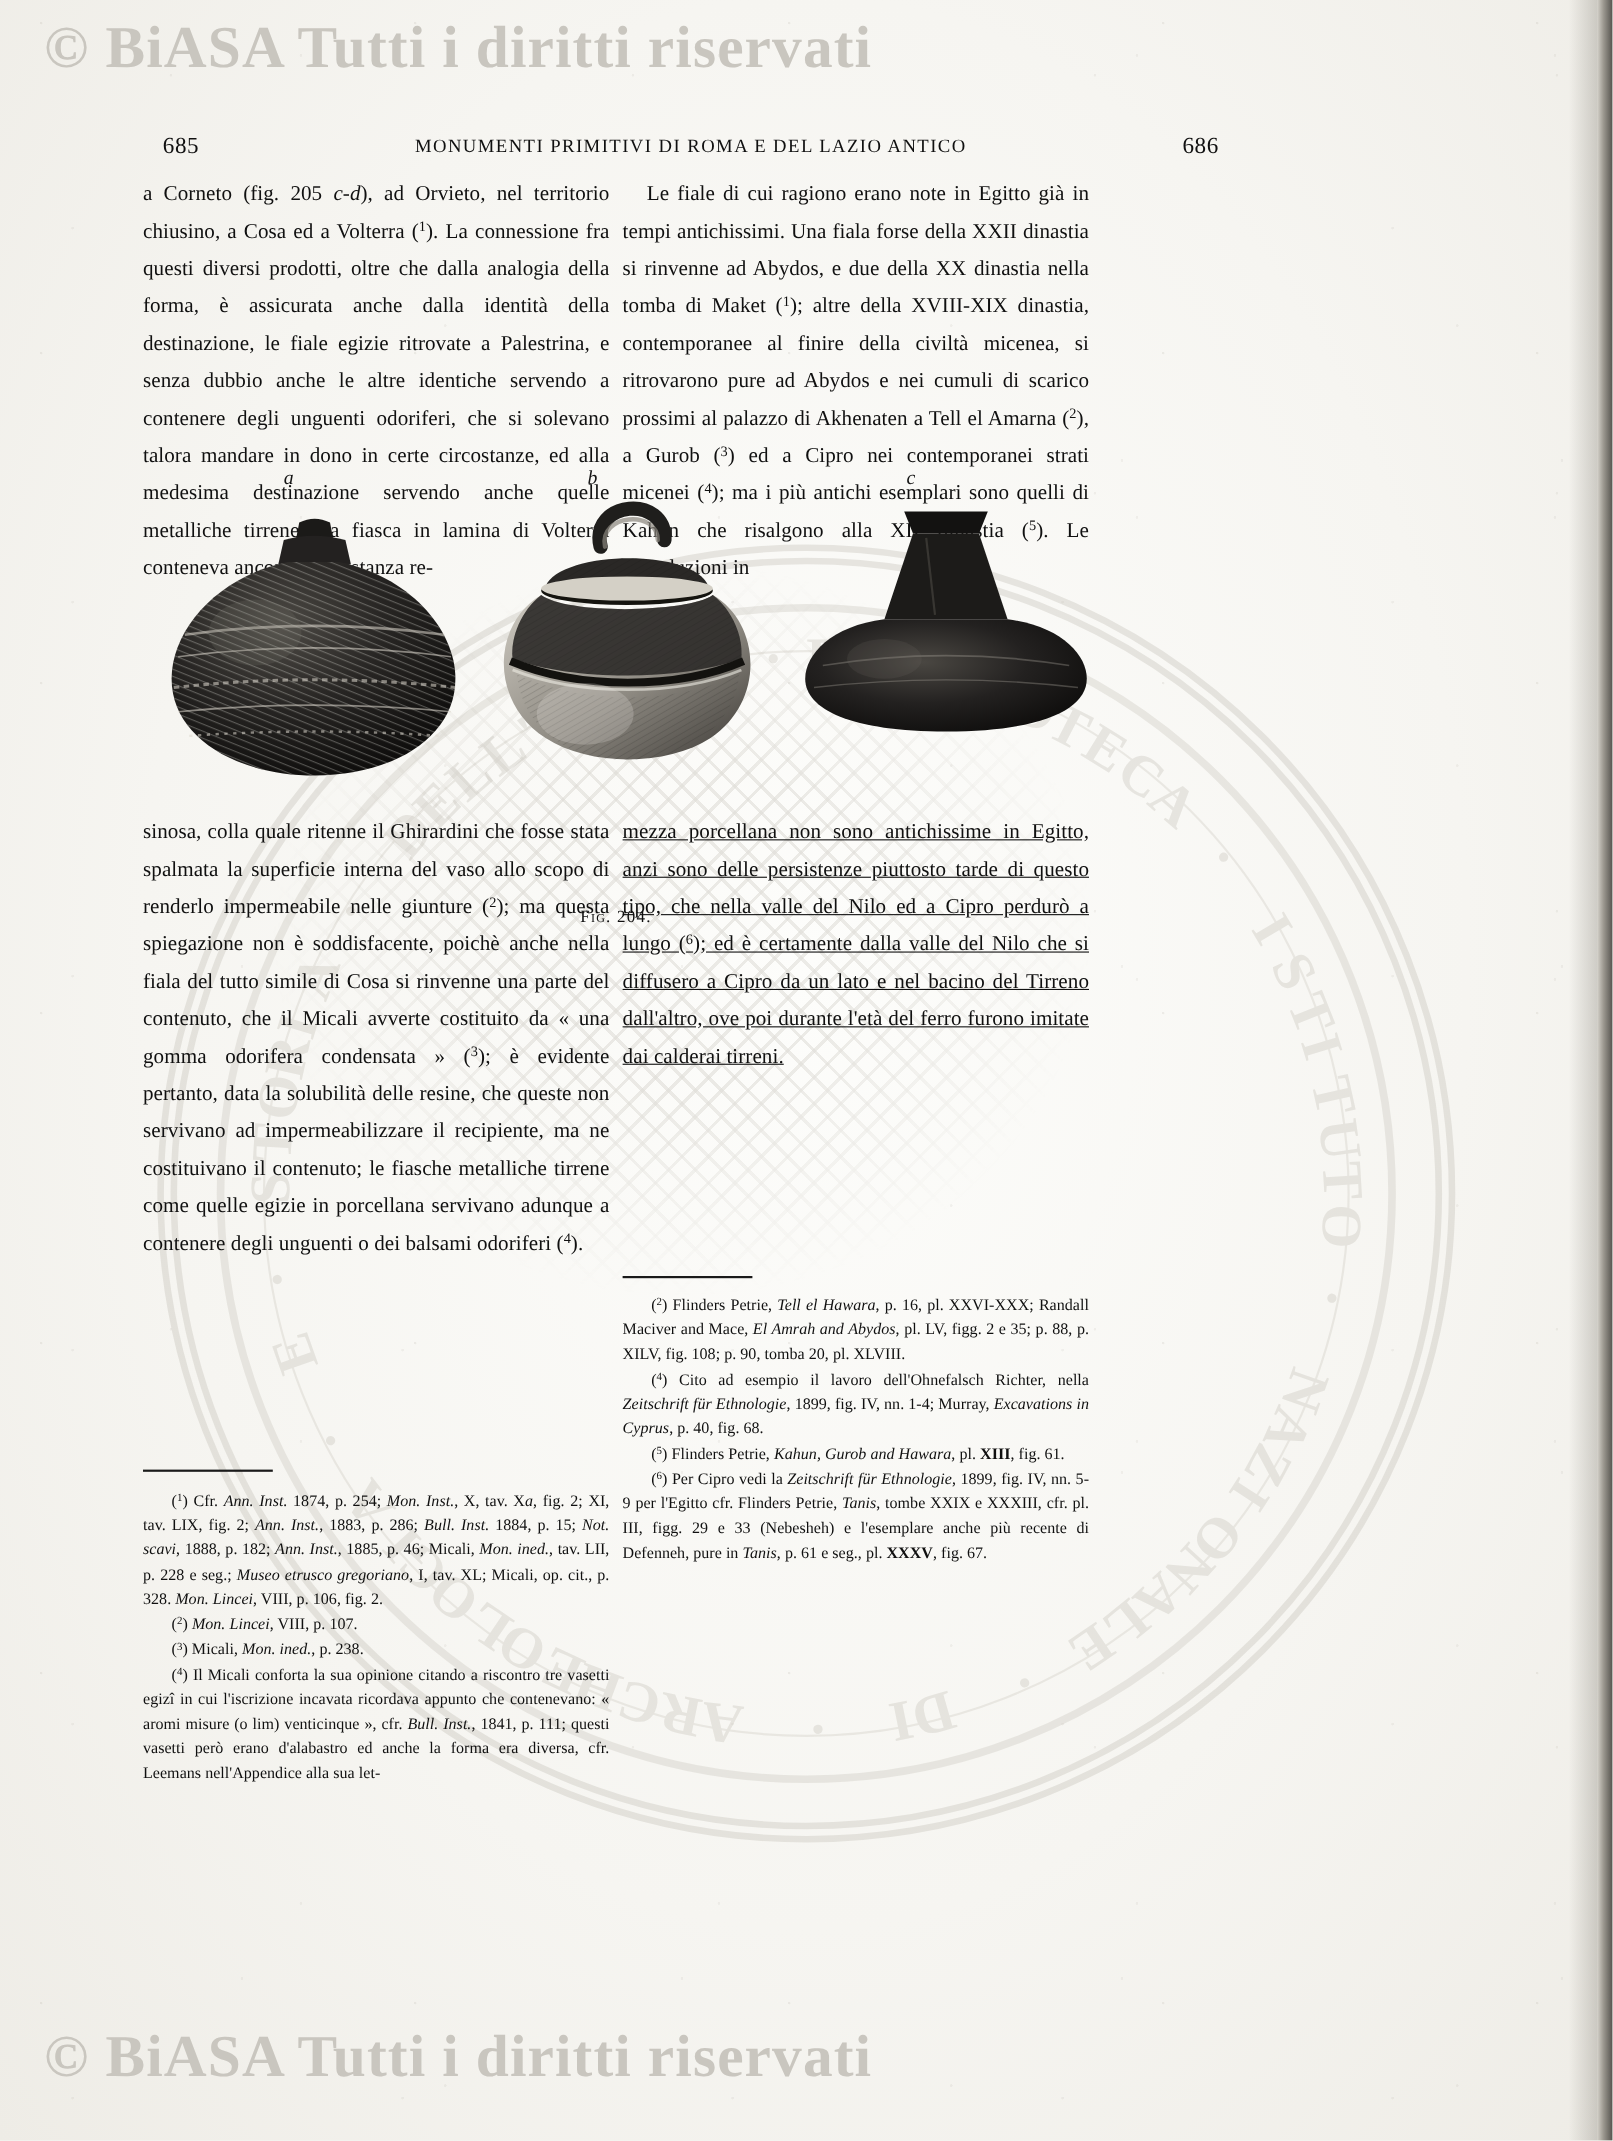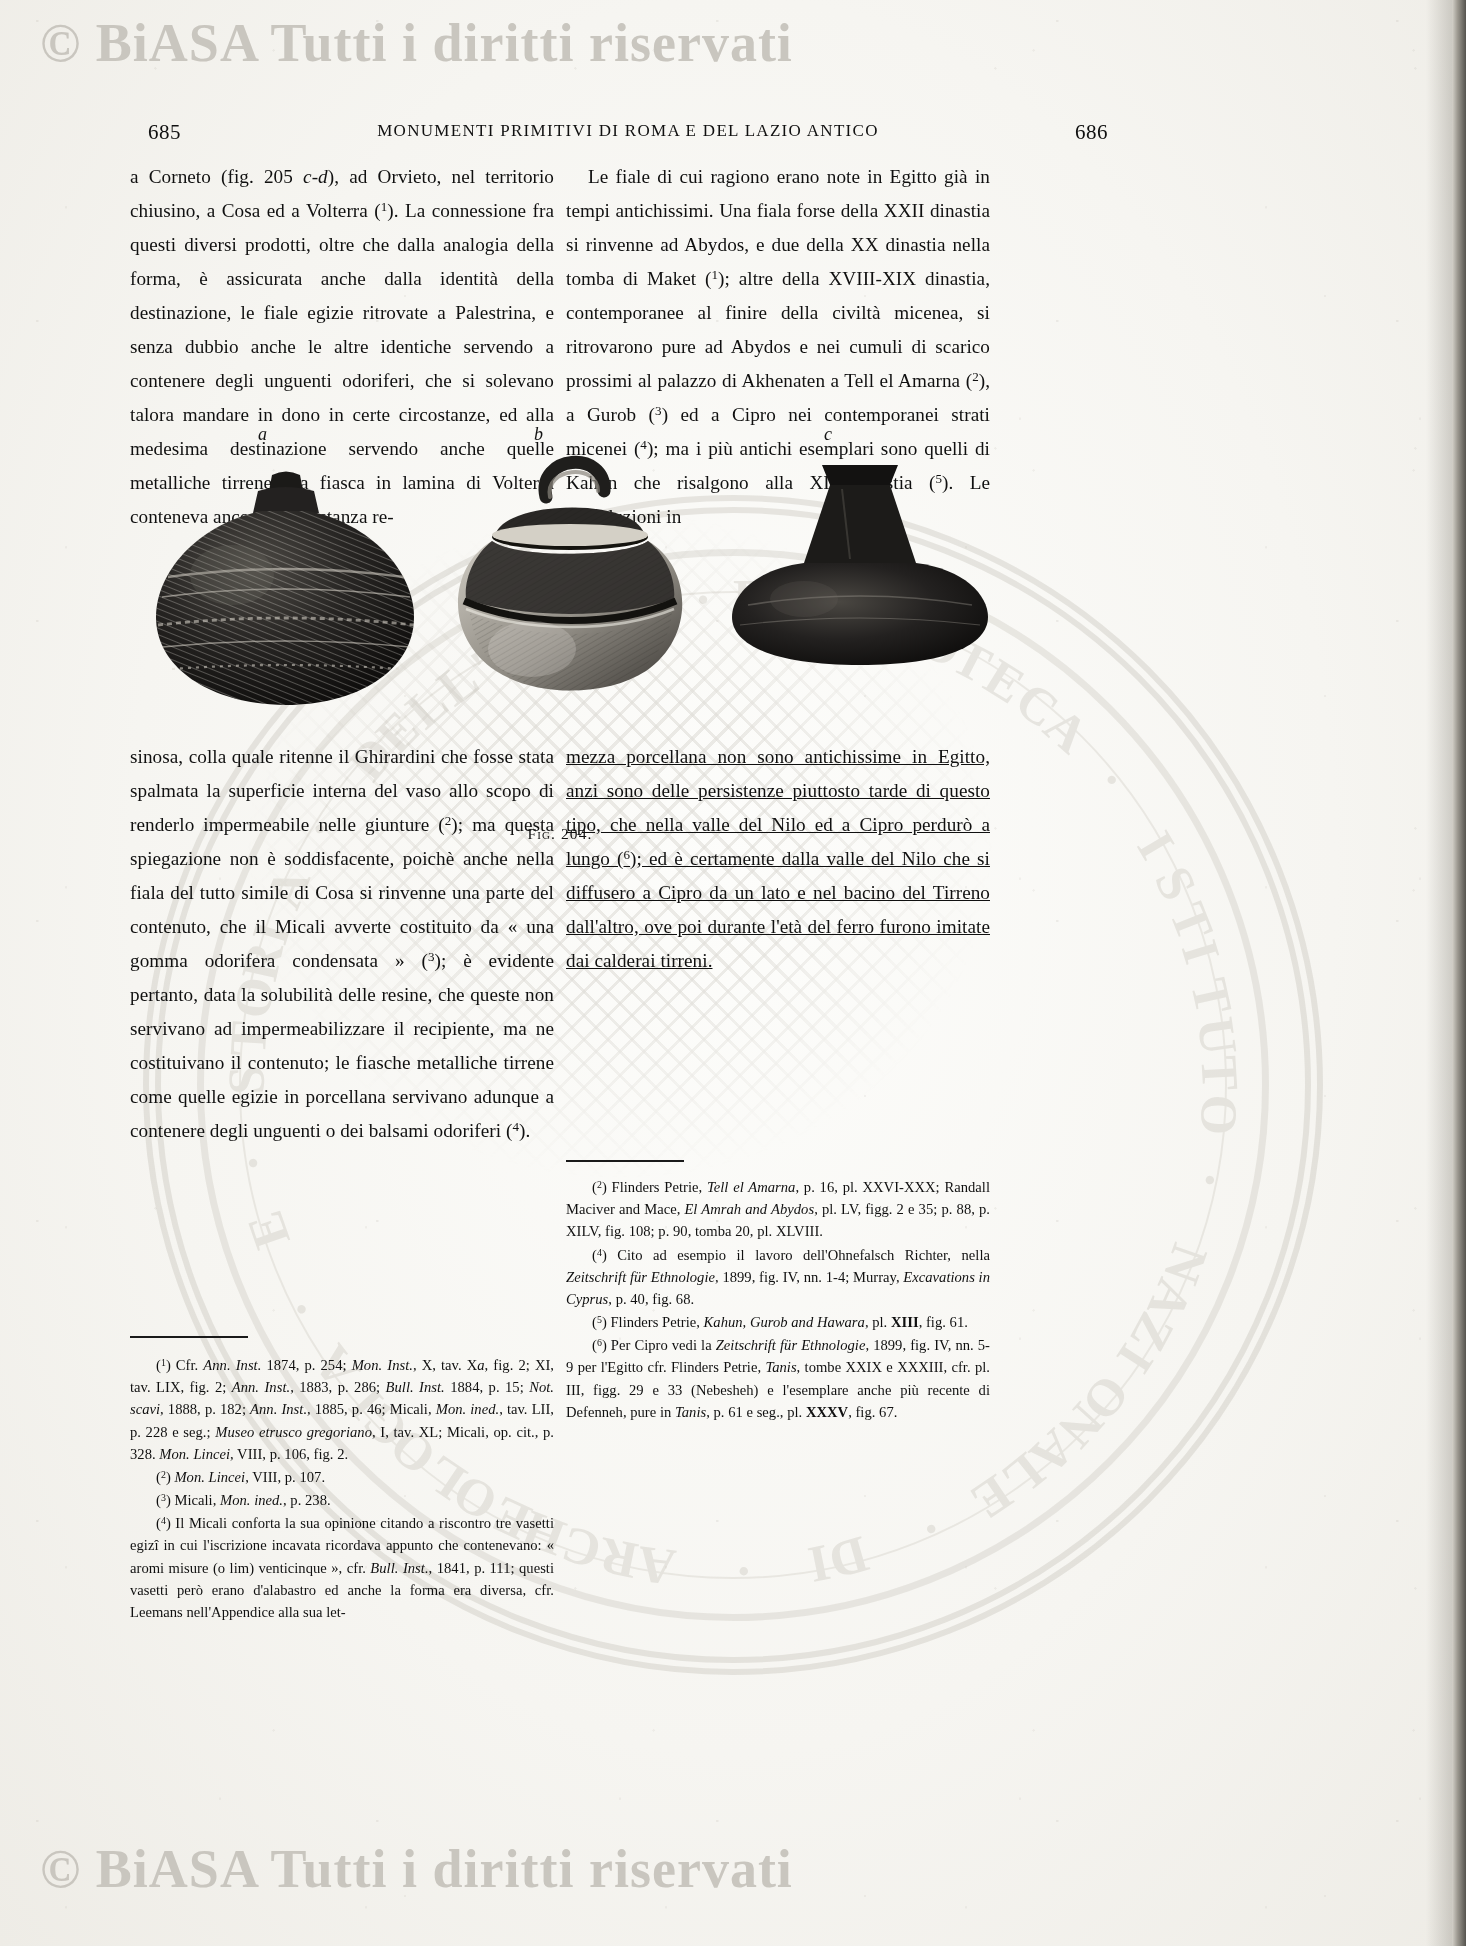--- a/index.html
+++ b/index.html
@@ -91,21 +91,21 @@
   }
   #wm-top{top:16px;}
   #wm-bottom{top:1842px;}
 
   
   #frame{position:absolute;left:0;top:0;width:1466px;height:1946px;}
 
   
   #runhead{
     position:absolute;left:148px;top:122px;width:960px;
-    display:flex;align-items:flex-start;
+    display:flex;align-items:center;
   }
   #runhead .folio{
     font:400 21px/1 "Liberation Serif",serif;letter-spacing:.5px;
   }
   #runhead .title{
     flex:1;text-align:center;
     font:400 17px/1 "Liberation Serif",serif;
     letter-spacing:1.3px;
     font-variant:small-caps;
     text-transform:uppercase;
@@ -418,20 +418,20 @@
         <p>(<sup>1</sup>) Cfr. <i>Ann. Inst.</i> 1874, p. 254; <i>Mon. Inst.</i>, X, tav. X<i>a</i>, fig. 2; XI, tav. LIX, fig. 2; <i>Ann. Inst.</i>, 1883, p. 286; <i>Bull. Inst.</i> 1884, p. 15; <i>Not. scavi</i>, 1888, p. 182; <i>Ann. Inst.</i>, 1885, p. 46; Micali, <i>Mon. ined.</i>, tav. LII, p. 228 e seg.; <i>Museo etrusco gregoriano</i>, I, tav. XL; Micali, op. cit., p. 328. <i>Mon. Lincei</i>, VIII, p. 106, fig. 2.</p>
         <p>(<sup>2</sup>) <i>Mon. Lincei</i>, VIII, p. 107.</p>
         <p>(<sup>3</sup>) Micali, <i>Mon. ined.</i>, p. 238.</p>
         <p>(<sup>4</sup>) Il Micali conforta la sua opinione citando a riscontro tre vasetti egizî in cui l'iscrizione incavata ricordava appunto che contenevano: « aromi misure (o lim) venticinque », cfr. <i>Bull. Inst.</i>, 1841, p. 111; questi vasetti però erano d'alabastro ed anche la forma era diversa, cfr. Leemans nell'Appendice alla sua let-</p>
       </div>
   </div>
 
   <div class="fn" id="fn-right">
     <div class="rule"></div>
     <div id="fn-right-body">
-        <p>(<sup>2</sup>) Flinders Petrie, <i>Tell el Amarna</i>, p. 16, pl. XXVI-XXX; Randall Maciver and Mace, <i>El Amrah and Abydos</i>, pl. LV, figg. 2 e 35; p. 88, p. XILV, fig. 108; p. 90, tomba 20, pl. XLVIII.</p>
+        <p>(<sup>2</sup>) Flinders Petrie, <i>Tell el Hawara</i>, p. 16, pl. XXVI-XXX; Randall Maciver and Mace, <i>El Amrah and Abydos</i>, pl. LV, figg. 2 e 35; p. 88, p. XILV, fig. 108; p. 90, tomba 20, pl. XLVIII.</p>
         <p>(<sup>4</sup>) Cito ad esempio il lavoro dell'Ohnefalsch Richter, nella <i>Zeitschrift für Ethnologie</i>, 1899, fig. IV, nn. 1-4; Murray, <i>Excavations in Cyprus</i>, p. 40, fig. 68.</p>
         <p>(<sup>5</sup>) Flinders Petrie, <i>Kahun, Gurob and Hawara</i>, pl. <b>XIII</b>, fig. 61.</p>
         <p>(<sup>6</sup>) Per Cipro vedi la <i>Zeitschrift für Ethnologie</i>, 1899, fig. IV, nn. 5-9 per l'Egitto cfr. Flinders Petrie, <i>Tanis</i>, tombe XXIX e XXXIII, cfr. pl. III, figg. 29 e 33 (Nebesheh) e l'esemplare anche più recente di Defenneh, pure in <i>Tanis</i>, p. 61 e seg., pl. <b>XXXV</b>, fig. 67.</p>
       </div>
   </div>
 
 </div>
 
 </body></html>

